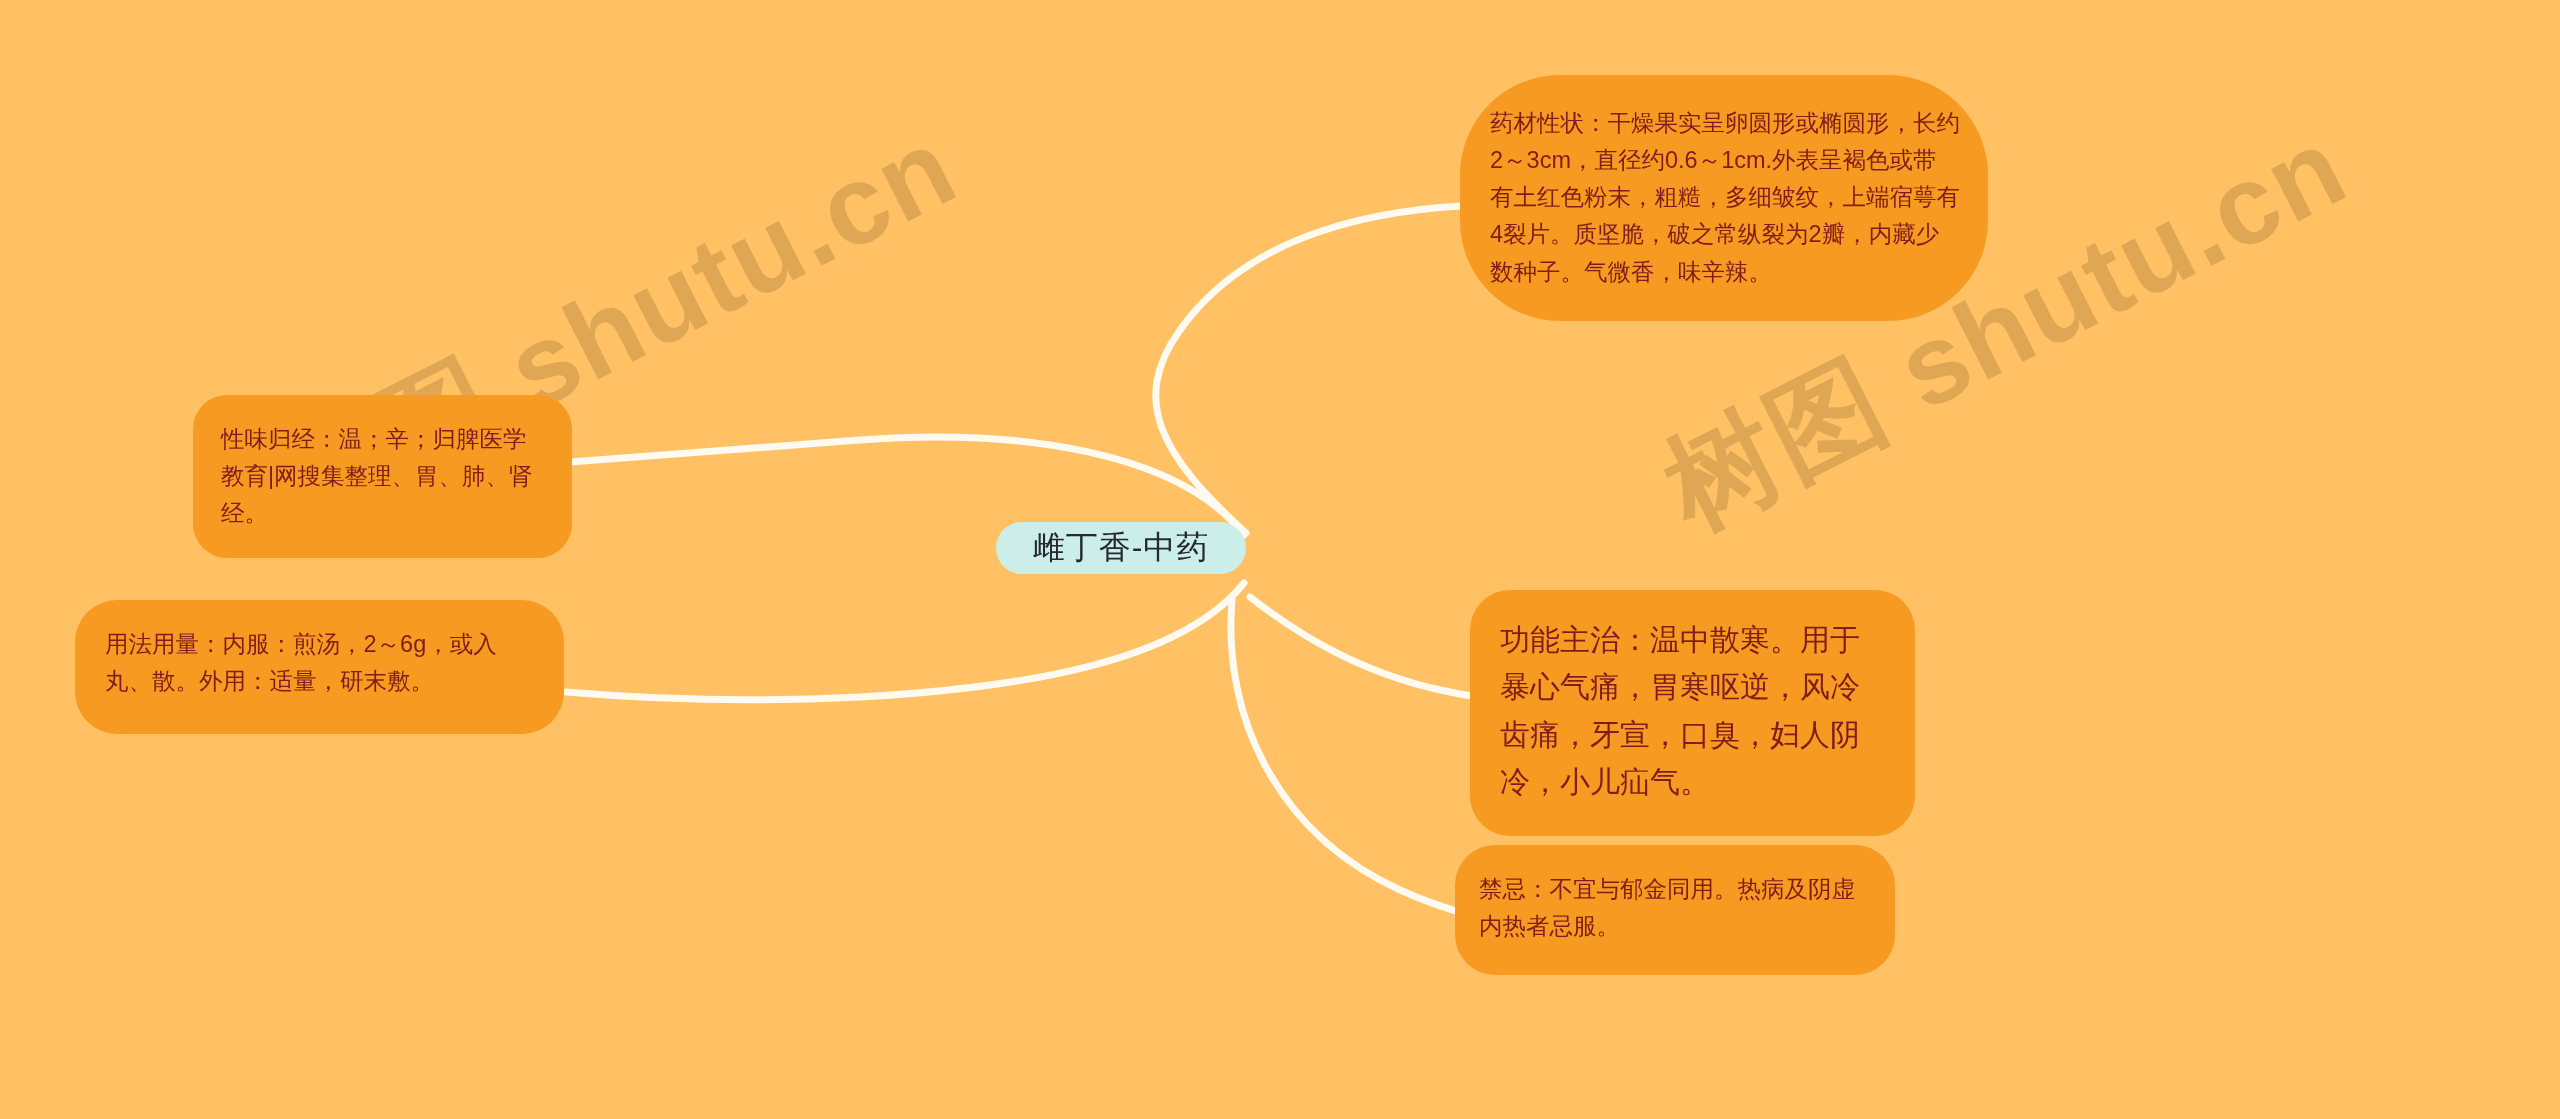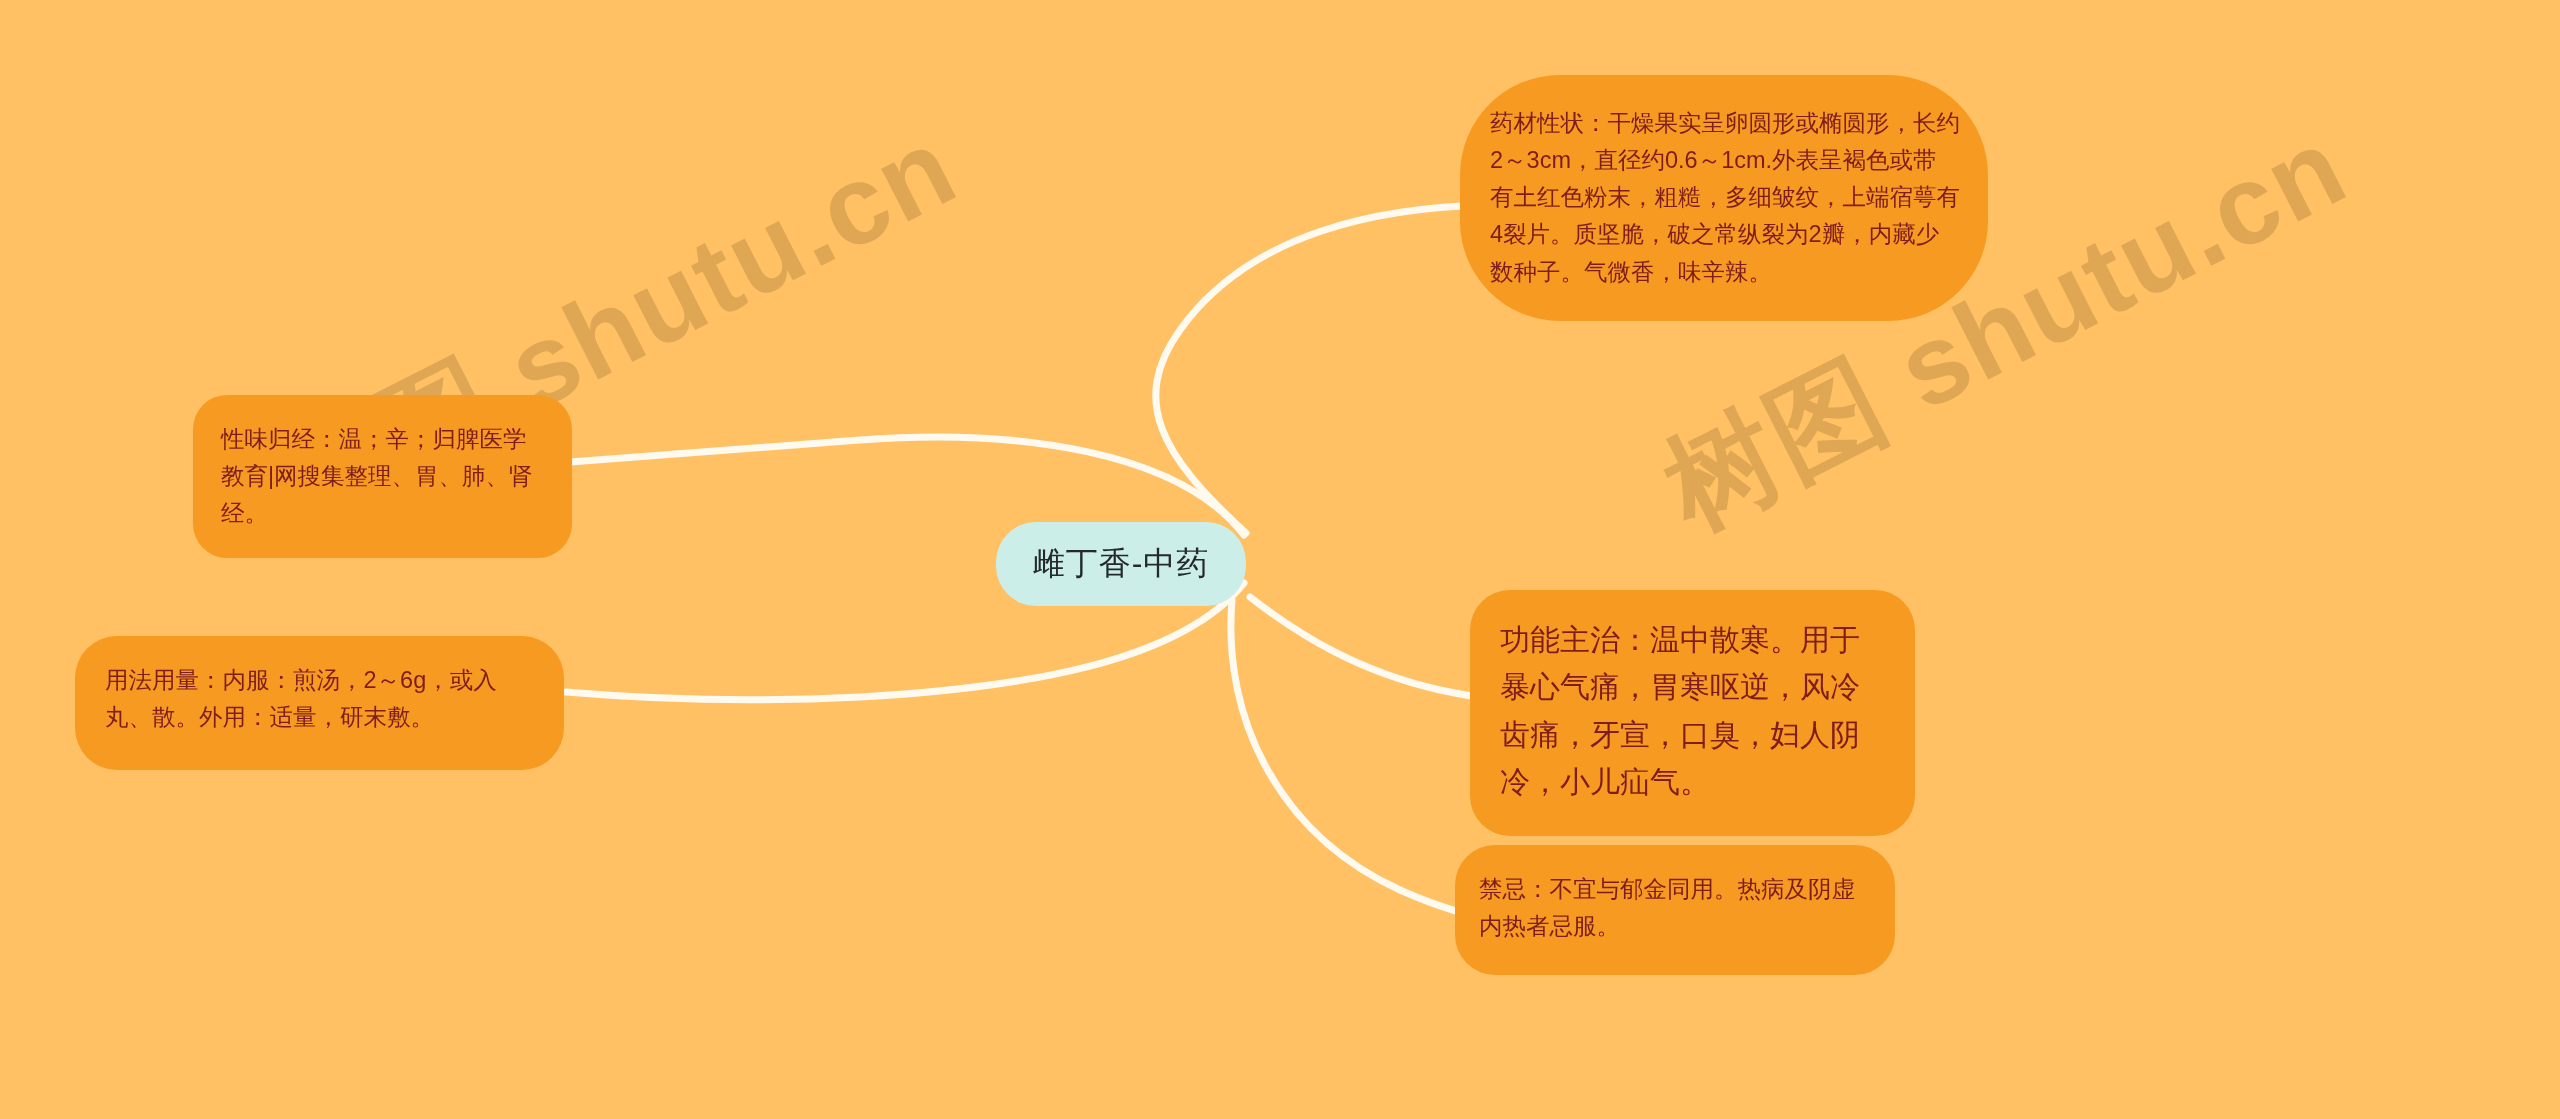--- a/index.html
+++ b/index.html
@@ -79,21 +79,20 @@
     border-radius: 34px;
     font-size: 23.5px;
   }
   .n-yongfa {
     left: 75px;
     top: 600px;
     width: 489px;
     padding: 26px 26px 34px 30px;
     border-radius: 42px;
     font-size: 23.5px;
-    margin-top: 36px;
   }
   .n-yaocai {
     left: 1460px;
     top: 75px;
     width: 528px;
     padding: 30px 28px 30px 30px;
     border-radius: 100px;
     font-size: 23.5px;
   }
   .n-gongneng {
@@ -112,21 +111,21 @@
     border-radius: 40px;
     font-size: 23.5px;
   }
 
   
   .center-node {
     position: absolute;
     left: 996px;
     top: 522px;
     width: 250px;
-    height: 84px;
+    height: 52px;
     border-radius: 40px;
     background: #cbeee9;
     color: #25292c;
     display: flex;
     align-items: center;
     justify-content: center;
     font-size: 32px;
     letter-spacing: 1px;
   }
 </style>

